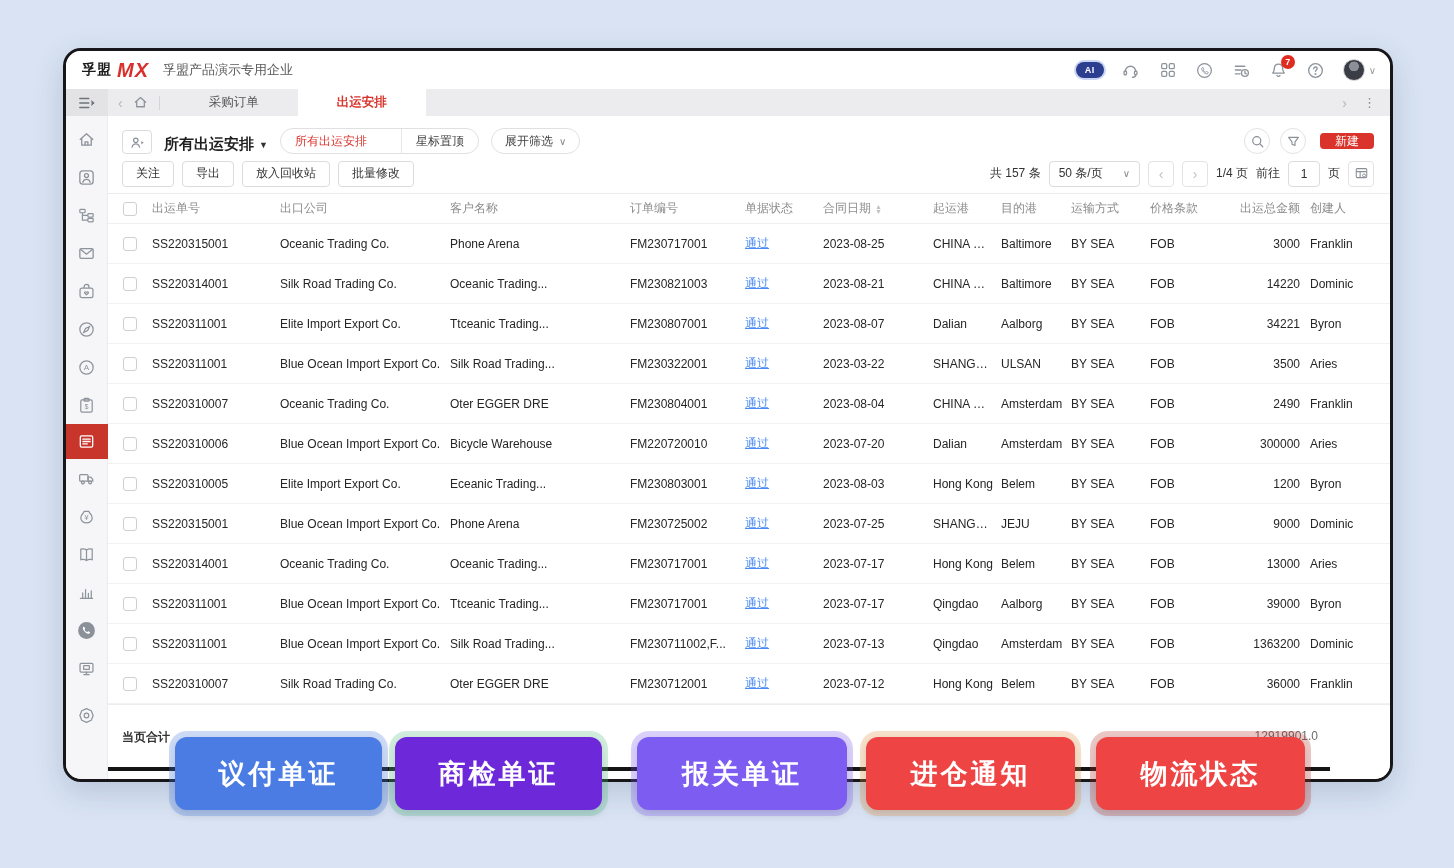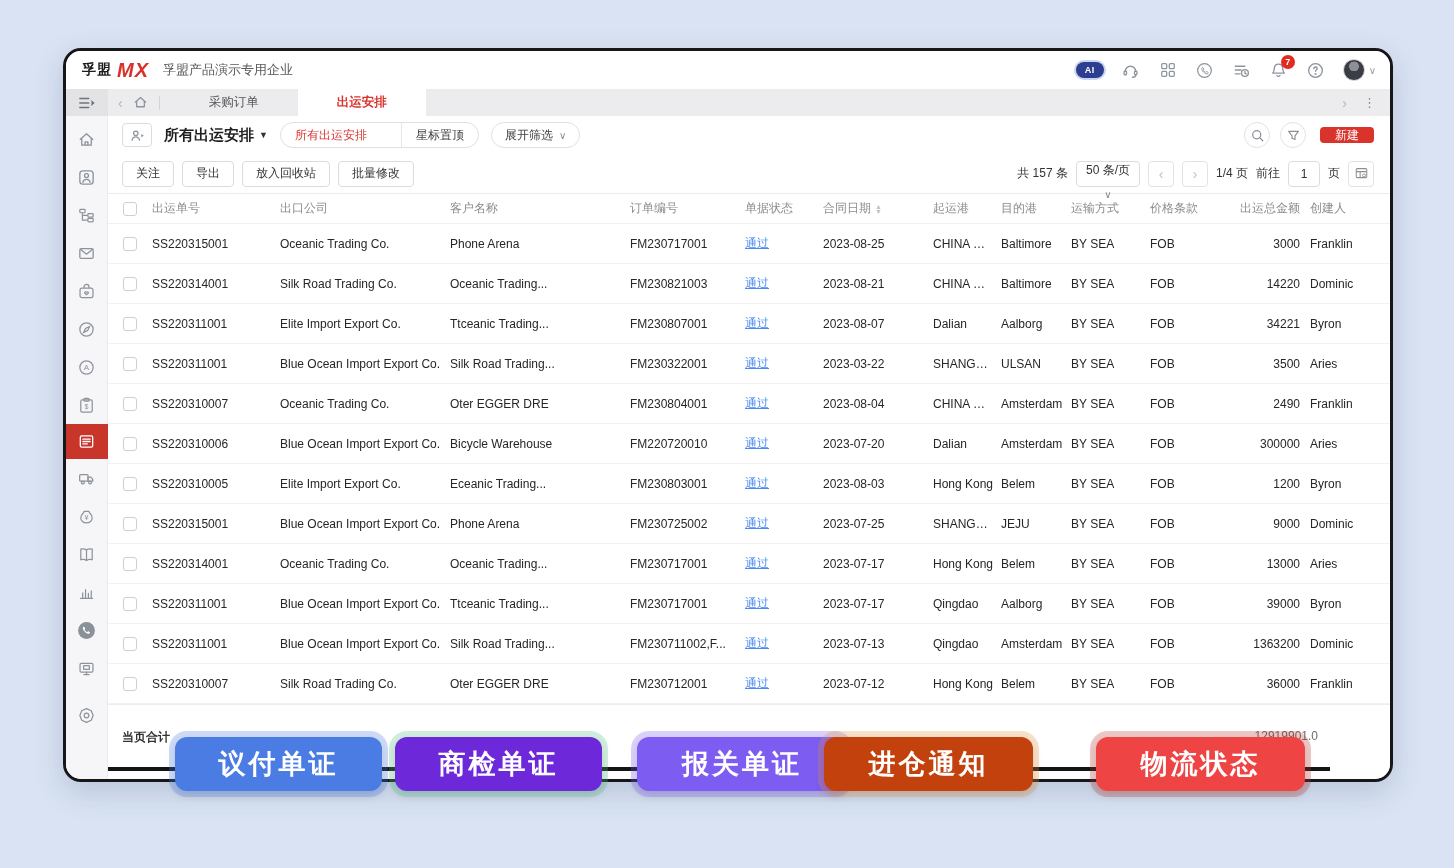--- a/index.html
+++ b/index.html
@@ -40,59 +40,59 @@
   .tab.active { background:#fff; color:#d8342c; font-weight:700; }
   .strip-right { margin-left:auto; display:flex; align-items:center; gap:16px; padding:0 14px; color:#9a9a9a; }
   
   .content { flex:1; display:flex; min-height:0; }
   .sidebar { width:42px; background:#f6f6f8; border-right:1px solid #ebebee; display:flex; flex-direction:column; align-items:center; padding-top:4px; flex:0 0 auto; }
   .side-item { width:42px; height:38px; display:flex; align-items:center; justify-content:center; cursor:pointer; }
   .side-item.active { background:#c8352b; height:35px; }
   .side-item.push { margin-top:9px; }
   .main { flex:1; display:flex; flex-direction:column; background:#fff; min-width:0; }
   
-  .filter-row { height:38px; display:flex; align-items:center; padding:0 16px 0 14px; gap:12px; flex:0 0 auto; }
+  .filter-row { height:38px; display:flex; align-items:flex-end; padding:0 16px 0 14px; gap:12px; flex:0 0 auto; }
   .icon-btn-sq { width:30px; height:24px; border:1px solid #dcdcdc; border-radius:4px; display:flex; align-items:center; justify-content:center; cursor:pointer; background:#fff; }
   .view-title { font-size:15px; font-weight:800; color:#1f1f1f; display:flex; align-items:center; gap:5px; cursor:pointer; }
   .view-title .caret { font-size:9px; color:#333; }
   .seg-group { display:flex; align-items:center; border:1px solid #e0e0e0; border-radius:14px; height:26px; overflow:hidden; }
   .seg { font-size:12px; padding:0 14px; height:100%; display:flex; align-items:center; color:#404040; cursor:pointer; }
   .seg.active { color:#d8342c; }
   .seg + .seg { border-left:1px solid #e6e6e6;margin-left:20px; }
   .pill-btn { border:1px solid #e0e0e0; border-radius:14px; height:26px; font-size:12px; color:#404040; display:flex; align-items:center; gap:6px; padding:0 13px; background:#fff; cursor:pointer; }
   .pill-btn .v { font-size:10px; color:#8a8a8a; }
   .filter-right { margin-left:auto; display:flex; align-items:center; gap:10px; }
   .circle-btn { width:26px; height:26px; border:1px solid #e3e3e3; border-radius:50%; display:flex; align-items:center; justify-content:center; background:#fff; cursor:pointer; }
   .new-btn { background:#d9332b; color:#fff; font-size:12px; border:none; border-radius:4px; height:16px; padding:0 15px; margin-left:4px; cursor:pointer; }
   
   .toolbar-row { height:40px; display:flex; align-items:center; padding:0 16px 0 14px; gap:8px; border-bottom:1px solid #ececec; flex:0 0 auto; }
   .tool-btn { border:1px solid #dcdcdc; background:#fff; border-radius:4px; height:26px; font-size:12px; color:#333; padding:0 13px; cursor:pointer; }
   .pager { margin-left:auto; display:flex; align-items:center; gap:8px; font-size:12px; color:#333; }
-  .page-size { border:1px solid #dcdcdc; border-radius:4px; height:26px; display:flex; align-items:center; gap:10px; padding:0 9px; cursor:pointer; background:#fff;flex-direction:column; }
+  .page-size { border:1px solid #dcdcdc; border-radius:4px; height:26px; display:flex; align-items:center; gap:20px; padding:0 9px; cursor:pointer; background:#fff; }
   .page-size .v { font-size:10px; color:#888; }
   .pg-btn { width:26px; height:26px; border:1px solid #e3e3e3; border-radius:4px; background:#fff; display:flex; align-items:center; justify-content:center; color:#c0c0c0; font-size:14px; cursor:pointer; }
   .goto-input { width:32px; height:26px; border:1px solid #dcdcdc; border-radius:4px; text-align:center; font-size:12px; color:#333; }
   
   :root { --cols: 44px 128px 170px 180px 115px 78px 110px 68px 70px 79px 76px 84px 1fr; }
   .thead { display:grid; grid-template-columns:var(--cols); align-items:center; height:30px; font-size:12px; color:#8c8c8c; flex:0 0 auto; border-bottom:1px solid #f0f0f0; }
   .tbody { flex:0 0 auto; }
   .trow { display:grid; grid-template-columns:var(--cols); align-items:center; height:40px; font-size:12px; color:#262626; border-bottom:1px solid #f2f2f2; cursor:pointer; }
   .cell { overflow:hidden; white-space:nowrap; text-overflow:ellipsis; padding-right:6px; }
   .cell.num { text-align:right; padding-right:10px; }
   .cb-cell { display:flex; justify-content:center; }
   .cb { width:14px; height:14px; border:1.5px solid #cfcfcf; border-radius:3px; background:#fff; cursor:pointer; }
   .status-link { color:#4a8af4; text-decoration:underline; cursor:pointer; }
   .sort { display:inline-flex; flex-direction:column; margin-left:4px; vertical-align:middle; line-height:5px; }
   .sort span { font-size:7px; color:#c2c2c2; }
   .summary-row { border-top:1px solid #ececec; flex:1; display:flex; align-items:flex-start; padding:24px 16px 0 14px; font-size:12px; }
   .summary-label { color:#333; font-weight:700; }
   .summary-total { margin-left:auto; margin-right:56px; color:#6b6b6b; }
   
   .flow-line { position:absolute; left:108px; top:767px; width:1222px; height:4px; background:#141414; z-index:5; }
-  .flow-btn { position:absolute; top:737px; height:54px; border-radius:12px; display:flex; align-items:center; justify-content:center; color:#fff; font-size:27px; font-weight:800; letter-spacing:3px; z-index:6; cursor:pointer; }
+  .flow-btn { position:absolute; top:737px; height:73px; border-radius:12px; display:flex; align-items:center; justify-content:center; color:#fff; font-size:27px; font-weight:800; letter-spacing:3px; z-index:6; cursor:pointer; }
 </style>
 </head>
 <body>
 
 <div class="window">
 
   <div class="app-header">
     <span class="logo-cn">孚盟</span>
     <span class="logo-mx">MX</span>
     <span class="company-title">孚盟产品演示专用企业</span>
@@ -585,15 +585,15 @@
       </div>
     </div>
   </div>
 </div>
 
 <div class="flow-line"></div>
 <div id="flow-buttons">
     <div class="flow-btn" style="left: 175px; width: 207px; background: rgb(74, 124, 228); box-shadow: rgba(74, 124, 228, 0.28) 0px 0px 0px 6px, rgba(0, 0, 0, 0.15) 0px 4px 10px;">议付单证</div>
     <div class="flow-btn" style="left: 395px; width: 207px; background: #6d28d9; box-shadow: rgba(85, 189, 136, 0.28) 0px 0px 0px 6px, rgba(0, 0, 0, 0.15) 0px 4px 10px;">商检单证</div>
     <div class="flow-btn" style="left: 637px; width: 210px; background: rgb(125, 92, 241); box-shadow: rgba(125, 92, 241, 0.28) 0px 0px 0px 6px, rgba(0, 0, 0, 0.15) 0px 4px 10px;">报关单证</div>
-    <div class="flow-btn" style="left: 824px; width: 209px; background: #c2410c; box-shadow: rgba(229, 149, 63, 0.28) 0px 0px 0px 6px, rgba(0, 0, 0, 0.15) 0px 4px 10px;">进仓通知</div>
+    <div class="flow-btn" style="left: 866px; width: 209px; background: #ef4444; box-shadow: rgba(229, 149, 63, 0.28) 0px 0px 0px 6px, rgba(0, 0, 0, 0.15) 0px 4px 10px;">进仓通知</div>
     <div class="flow-btn" style="left: 1096px; width: 209px; background: #ef4444; box-shadow: rgba(182, 58, 45, 0.28) 0px 0px 0px 6px, rgba(0, 0, 0, 0.15) 0px 4px 10px;">物流状态</div>
   </div>
 
 </body></html>

